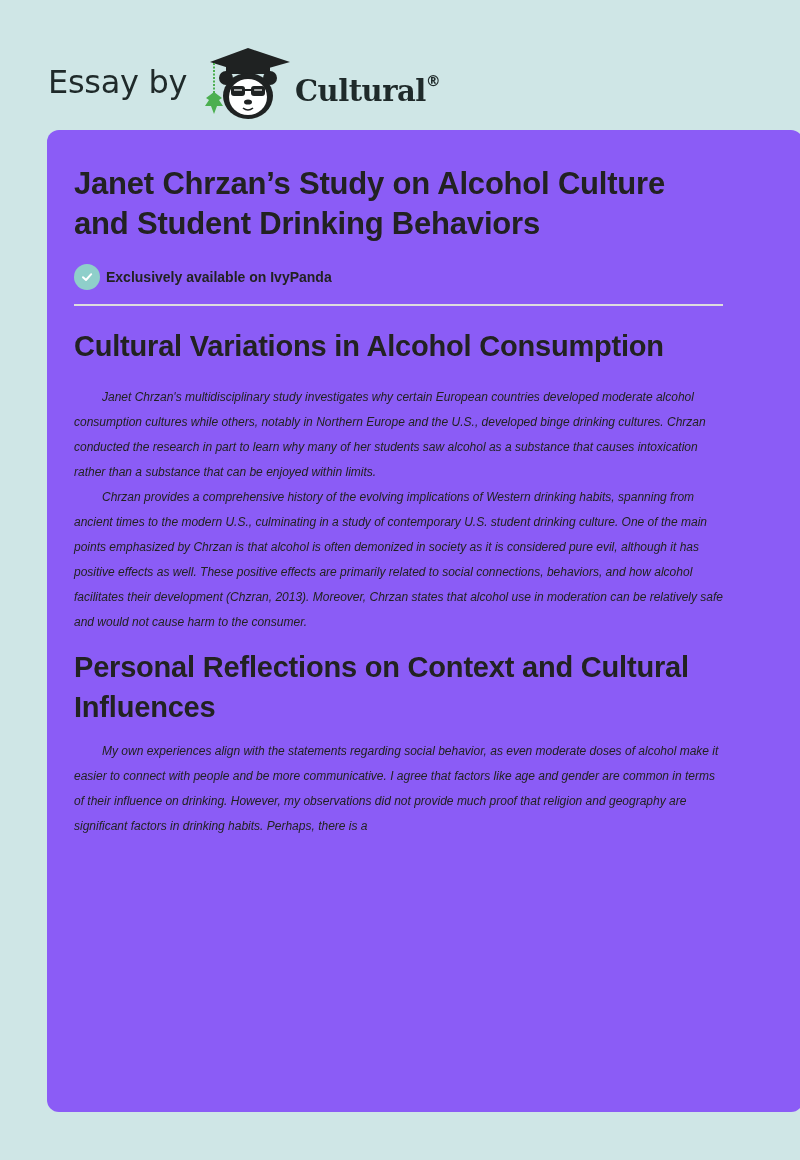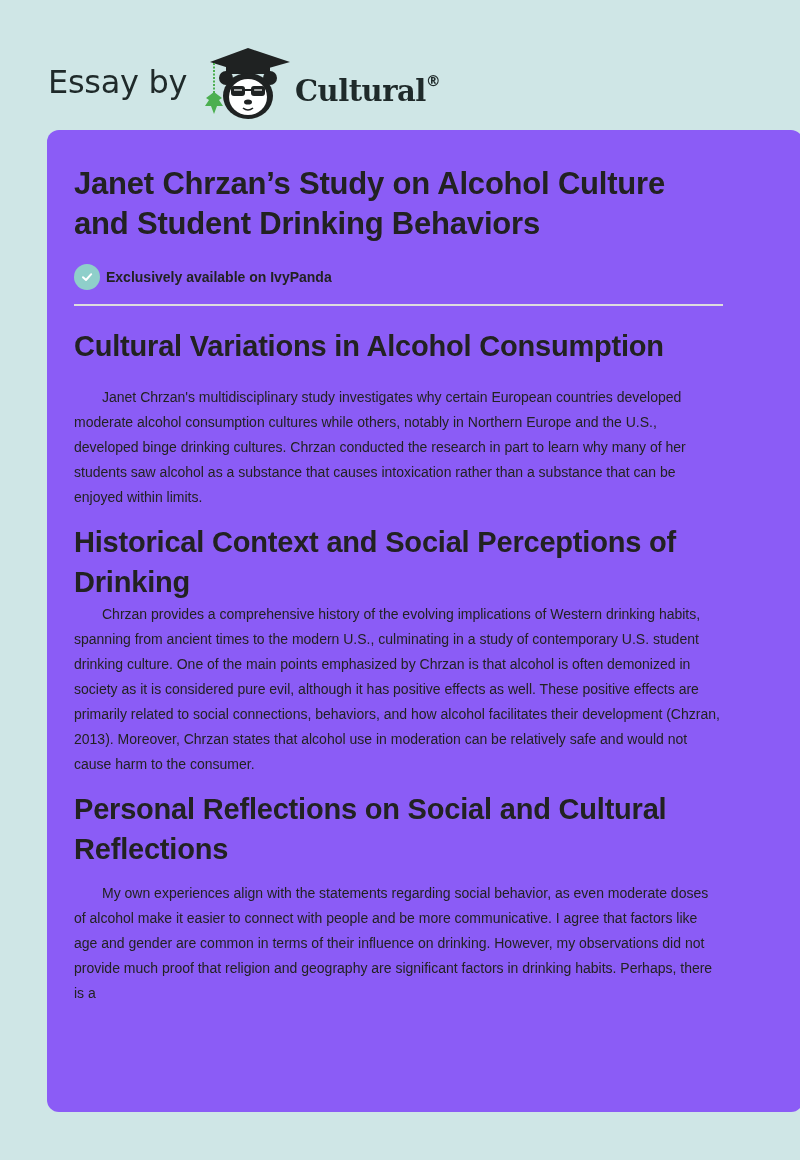--- a/index.html
+++ b/index.html
@@ -109,24 +109,25 @@
     h2.section-heading {
       font-size: 29px;
       font-weight: 700;
       line-height: 40px;
       color: #222222;
       letter-spacing: -0.2px;
     }
     h2.first { margin-top: 20px; }
     h2.next { margin-top: 12px; }
     p.body-text {
-      font-size: 14px;
+      font-size: 12px;
       line-height: 25px;
       color: #222222;
       text-indent: 28px;
+      font-style: italic;
     }
     p.p1 { margin-top: 19px; }
     p.p2 { }
     p.p3 { margin-top: 12px; }
   </style>
 </head>
 <body>
 
 <header class="header">
   <span class="brand-prefix">Essay by</span>
@@ -172,22 +173,21 @@
     </div>
 
     <div class="divider"></div>
 
     <section>
       <h2 class="section-heading first">Cultural Variations in Alcohol Consumption</h2>
       <p class="body-text p1">Janet Chrzan's multidisciplinary study investigates why certain European countries developed moderate alcohol consumption cultures while others, notably in Northern Europe and the U.S., developed binge drinking cultures. Chrzan conducted the research in part to learn why many of her students saw alcohol as a substance that causes intoxication rather than a substance that can be enjoyed within limits.</p>
     </section>
 
     <section>
-      <h2 class="section-heading next">Historical Context and Social Perceptions of Drinking</h2>
       <p class="body-text p2">Chrzan provides a comprehensive history of the evolving implications of Western drinking habits, spanning from ancient times to the modern U.S., culminating in a study of contemporary U.S. student drinking culture. One of the main points emphasized by Chrzan is that alcohol is often demonized in society as it is considered pure evil, although it has positive effects as well. These positive effects are primarily related to social connections, behaviors, and how alcohol facilitates their development (Chzran, 2013). Moreover, Chrzan states that alcohol use in moderation can be relatively safe and would not cause harm to the consumer.</p>
     </section>
 
     <section>
-      <h2 class="section-heading next">Personal Reflections on Social and Cultural Reflections</h2>
+      <h2 class="section-heading next">Personal Reflections on Context and Cultural Influences</h2>
       <p class="body-text p3">My own experiences align with the statements regarding social behavior, as even moderate doses of alcohol make it easier to connect with people and be more communicative. I agree that factors like age and gender are common in terms of their influence on drinking. However, my observations did not provide much proof that religion and geography are significant factors in drinking habits. Perhaps, there is a</p>
     </section>
   </div>
 </main>
 
 </body></html>

